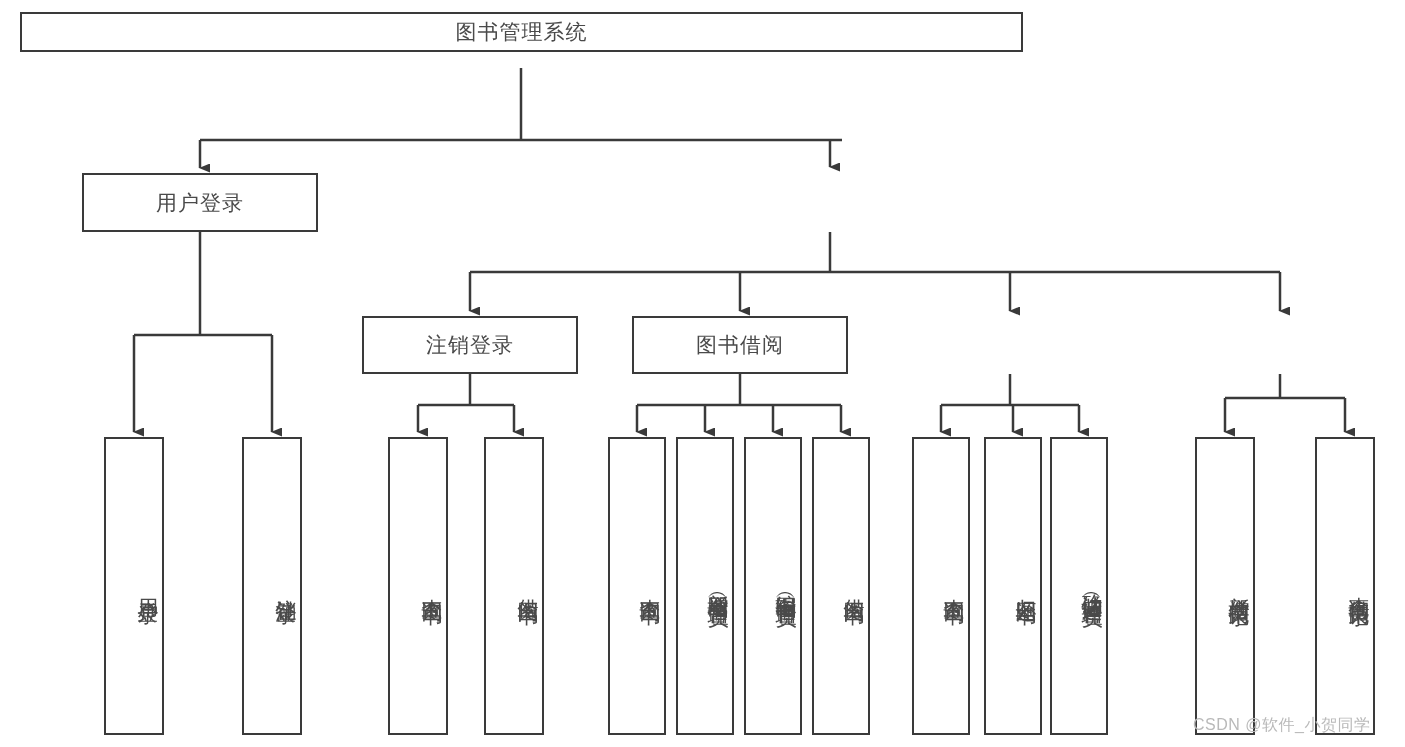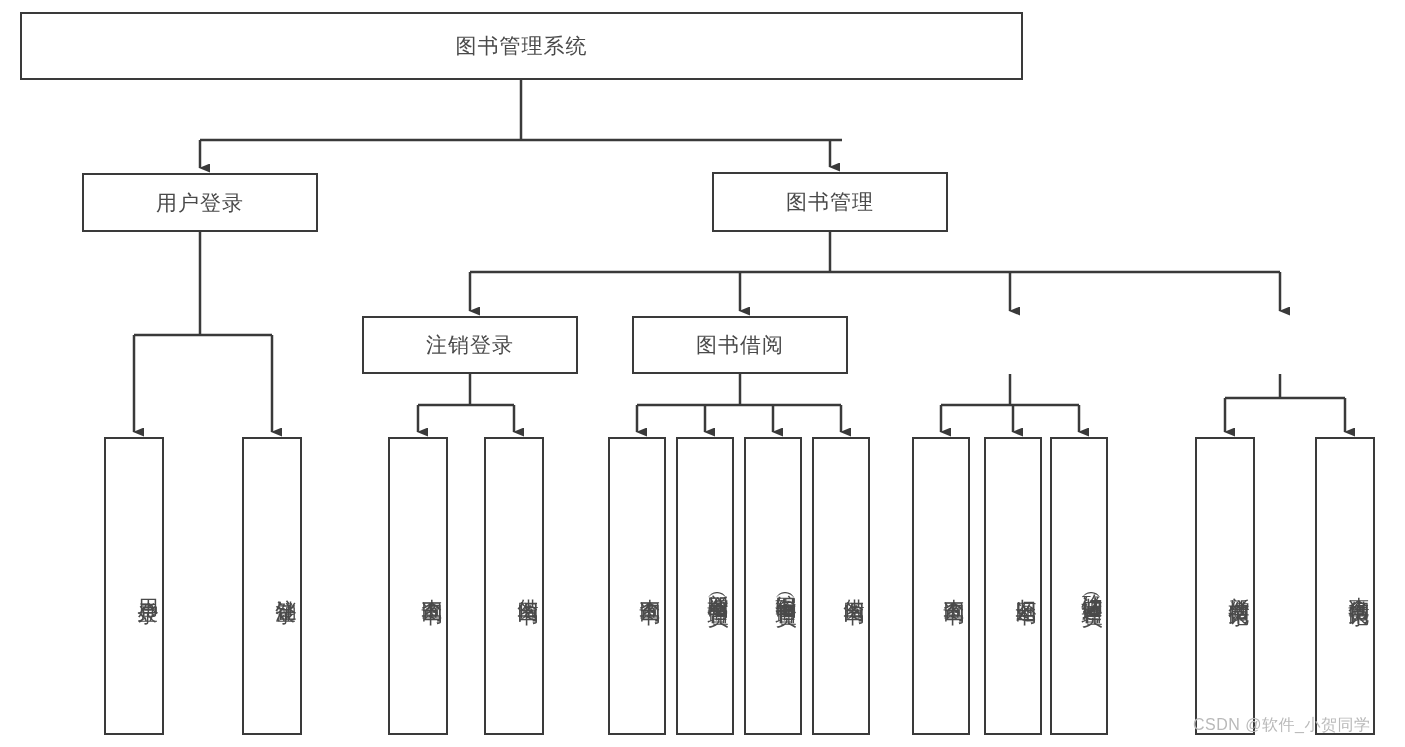--- a/index.html
+++ b/index.html
@@ -117,29 +117,26 @@
       <path d="M1013,405 L1013,432" marker-end="url(#arrowhead)"></path>
       <path d="M1079,405 L1079,432" marker-end="url(#arrowhead)"></path>
 
       <path d="M1280,374 L1280,398"></path>
       <path d="M1225,398 L1345,398"></path>
       <path d="M1225,398 L1225,432" marker-end="url(#arrowhead)"></path>
       <path d="M1345,398 L1345,432" marker-end="url(#arrowhead)"></path>
     </g>
   </svg>
 
-  <div class="node horiz" style="left:20px; top:12px; width:1003px; height:68px;">
+  <div class="node horiz" style="left:20px; top:12px; width:1003px; height:40px;">
     <span class="label">图书管理系统</span>
   </div>
 
   <div class="node horiz" style="left:82px; top:173px; width:236px; height:59px;">
     <span class="label">用户登录</span>
-  </div>
-  <div class="node horiz" style="left:712px; top:172px; width:236px; height:60px;">
-    <span class="label">图书管理</span>
   </div>
 
   <div class="node horiz" style="left:362px; top:316px; width:216px; height:58px;">
     <span class="label">注销登录</span>
   </div>
   <div class="node horiz" style="left:632px; top:316px; width:216px; height:58px;">
     <span class="label">图书借阅</span>
   </div>
 
   <div class="node vert" style="left:104px; top:437px; width:60px; height:298px;">

